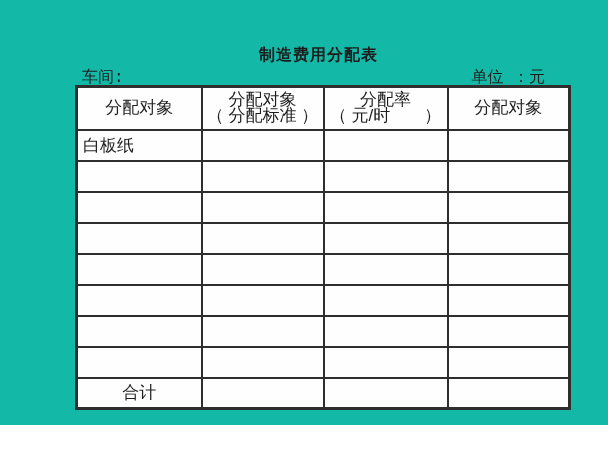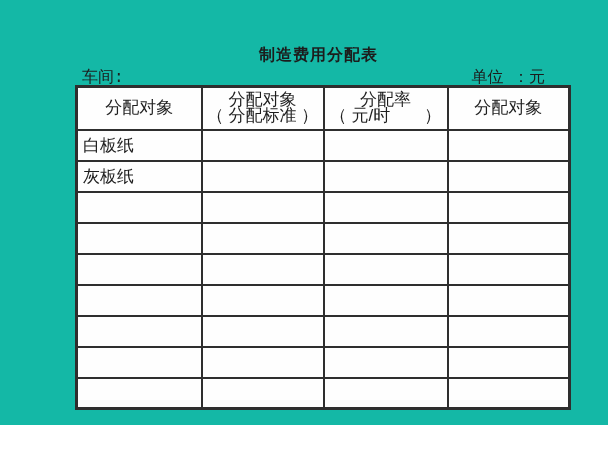--- a/index.html
+++ b/index.html
@@ -146,63 +146,63 @@
       </tr>
     </thead>
     <tbody>
       <tr class="row">
         <td class="obj">白板纸</td>
         <td></td>
         <td></td>
         <td></td>
       </tr>
       <tr class="row">
-        <td class="obj">灰板纸</td>
-        <td></td>
-        <td></td>
-        <td></td>
-      </tr>
-      <tr class="row">
-        <td class="obj"></td>
-        <td></td>
-        <td></td>
-        <td></td>
-      </tr>
-      <tr class="row">
-        <td class="obj"></td>
-        <td></td>
-        <td></td>
-        <td></td>
-      </tr>
-      <tr class="row">
-        <td class="obj"></td>
-        <td></td>
-        <td></td>
-        <td></td>
-      </tr>
-      <tr class="row">
-        <td class="obj"></td>
-        <td></td>
-        <td></td>
-        <td></td>
-      </tr>
-      <tr class="row">
-        <td class="obj"></td>
-        <td></td>
-        <td></td>
-        <td></td>
-      </tr>
-      <tr class="row">
-        <td class="obj"></td>
-        <td></td>
-        <td></td>
-        <td></td>
-      </tr>
-      <tr class="row">
-        <td class="obj"></td>
+        <td class="obj"></td>
+        <td></td>
+        <td></td>
+        <td></td>
+      </tr>
+      <tr class="row">
+        <td class="obj"></td>
+        <td></td>
+        <td></td>
+        <td></td>
+      </tr>
+      <tr class="row">
+        <td class="obj"></td>
+        <td></td>
+        <td></td>
+        <td></td>
+      </tr>
+      <tr class="row">
+        <td class="obj"></td>
+        <td></td>
+        <td></td>
+        <td></td>
+      </tr>
+      <tr class="row">
+        <td class="obj"></td>
+        <td></td>
+        <td></td>
+        <td></td>
+      </tr>
+      <tr class="row">
+        <td class="obj"></td>
+        <td></td>
+        <td></td>
+        <td></td>
+      </tr>
+      <tr class="row">
+        <td class="obj"></td>
+        <td></td>
+        <td></td>
+        <td></td>
+      </tr>
+      <tr class="row total">
+        <td class="obj">合计</td>
         <td></td>
         <td></td>
         <td></td>
       </tr>
     </tbody>
   </table>
 
 </div>
 
 </body></html>

